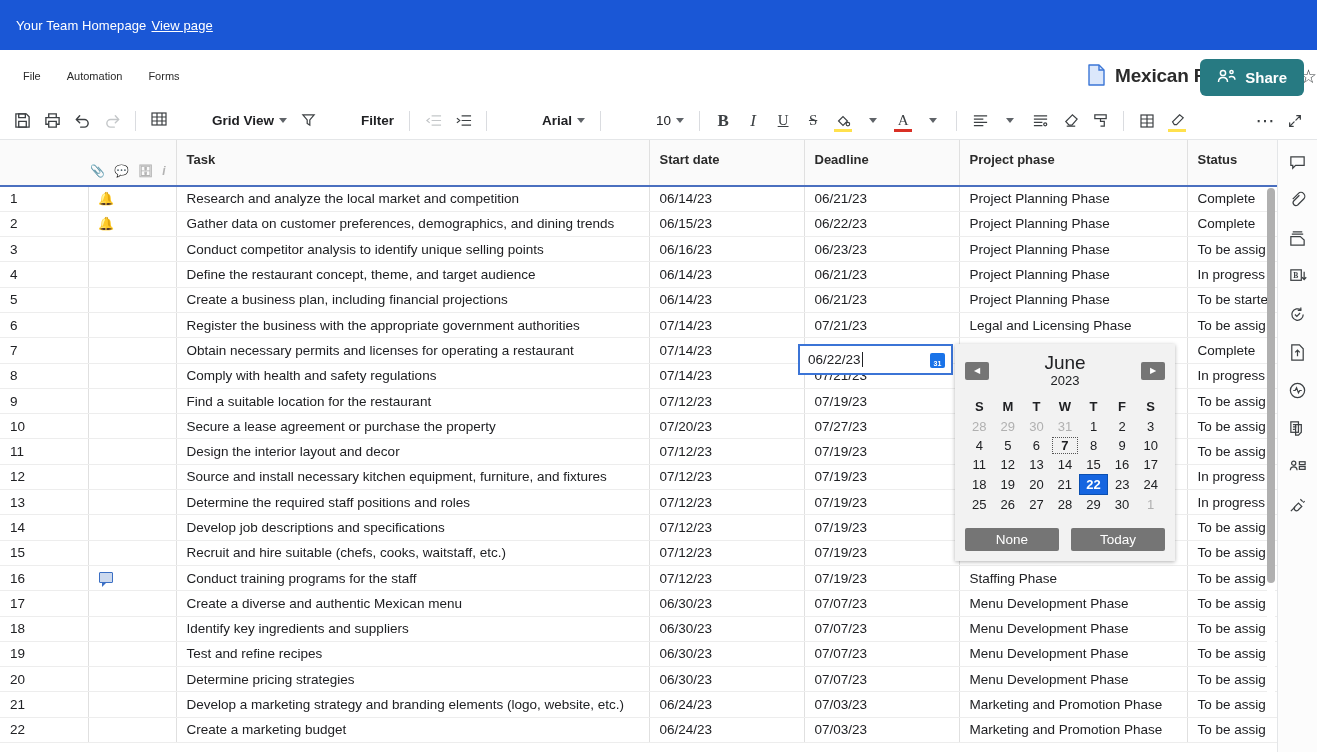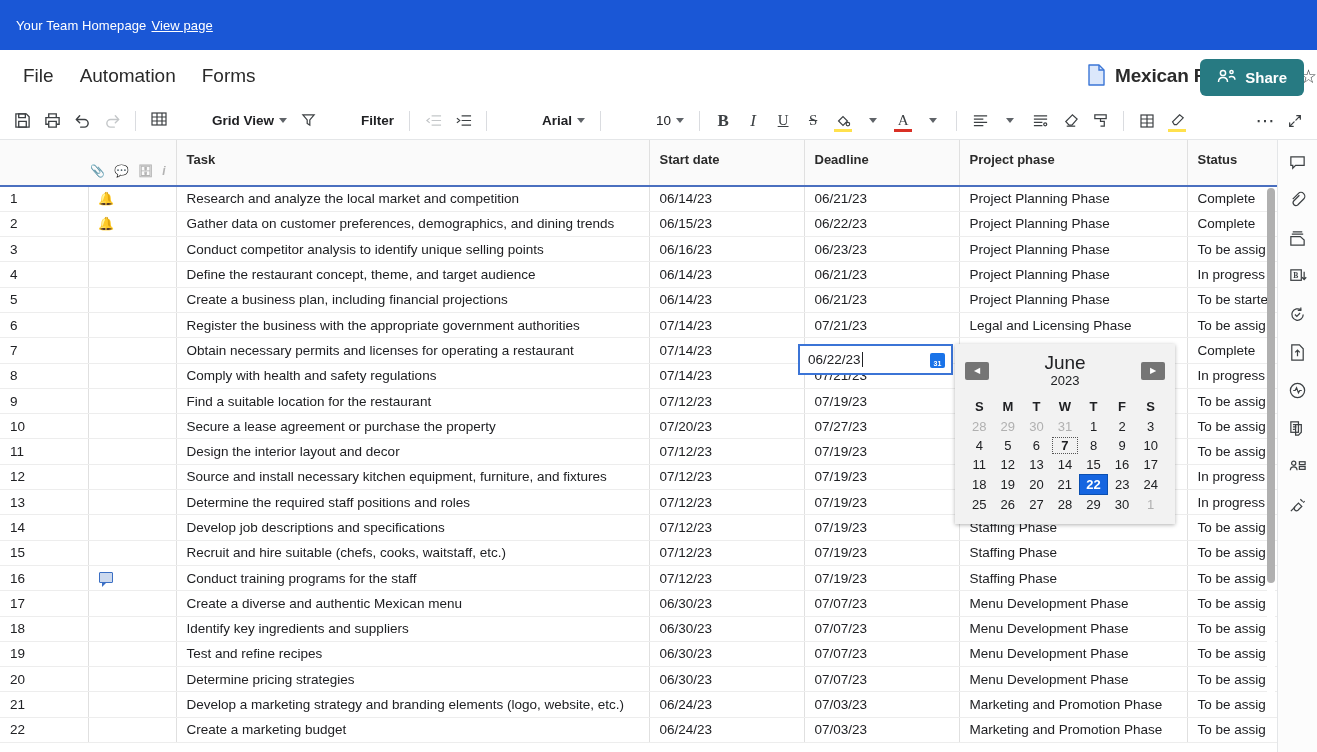--- a/index.html
+++ b/index.html
@@ -17,21 +17,21 @@
     display:flex; align-items:center; padding-left:16px;
     font-size:13px; letter-spacing:.1px;
   }
   #topbar .tb-link{ color:#fff; text-decoration:underline; margin-left:5px; }
   
   #menubar{
     height:52px; display:flex; align-items:center; position:relative;
     background:#fff; padding-left:10px;
   }
   .menu-item{
-    font-size:19px; color:#2a2a2a; padding:6px 13px; border-radius:4px; cursor:default;
+    font-size:11px; color:#2a2a2a; padding:6px 13px; border-radius:4px; cursor:default;
   }
   #doctitle{
     position:absolute; left:0; right:0; top:0; bottom:0;
     display:flex; align-items:center; justify-content:flex-end; gap:9px;
     pointer-events:none;
   }
   #doctitle .dt-inner{ display:flex; align-items:center; gap:9px; pointer-events:auto; }
   #doctitle .title-text{ font-size:19px; font-weight:bold; color:#2b2b2b; letter-spacing:-.2px; }
   .star{ color:#3c4043; font-size:19px; line-height:1; }
   #share-btn{
@@ -641,20 +641,24 @@
               <td>25</td>
               <td>26</td>
               <td>27</td>
               <td>28</td>
               <td>29</td>
               <td>30</td>
               <td class="out">1</td>
             </tr>
           </tbody>
       </table>
+      <div class="cal-btns">
+        <button>None</button>
+        <button>Today</button>
+      </div>
     </div>
 
     <div id="vscroll"></div>
     <div id="vthumb"></div>
   </div>
 
   <div id="rail">
     <div class="rail-btn">
       <svg width="19" height="19" viewBox="0 0 20 20" fill="none" stroke="#3c4043" stroke-width="1.3">
           <path d="M3 4h14v9H8l-3 3v-3H3z"></path>

